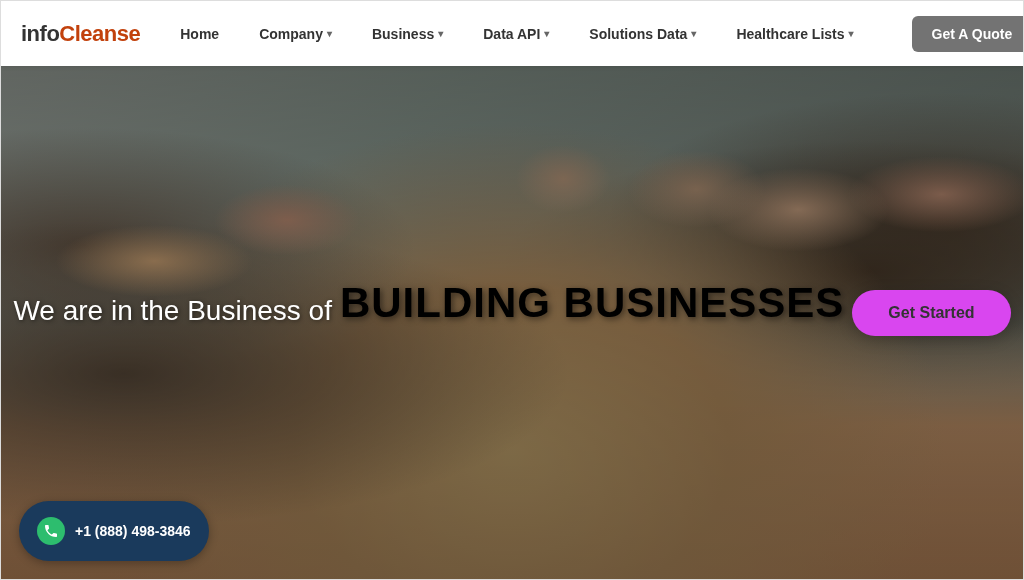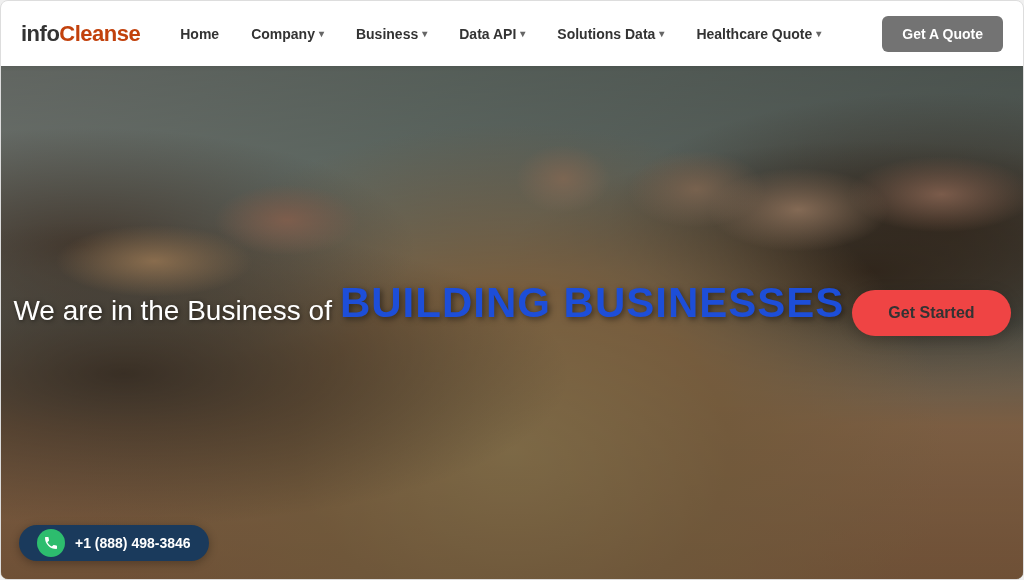--- a/index.html
+++ b/index.html
@@ -9,21 +9,21 @@
       width: 1024px;
       height: 580px;
       overflow: hidden;
       background: #f0f0f0;
     }
 
     .page-wrapper {
       width: 1024px;
       height: 580px;
       border: 1px solid #ddd;
-      border-radius: 8px;
+      border-radius: 0;
       overflow: hidden;
       position: relative;
     }
 
     
     .navbar {
       position: absolute;
       top: 0;
       left: 0;
       right: 0;
@@ -52,21 +52,21 @@
     .logo-cleanse {
       font-size: 22px;
       font-weight: 700;
       color: #c2410c;
       letter-spacing: -0.5px;
     }
 
     .nav-links {
       display: flex;
       align-items: center;
-      gap: 12px;
+      gap: 20px;
       flex: 1;
     }
 
     .nav-item {
       display: flex;
       align-items: center;
       gap: 4px;
       padding: 8px 10px;
       font-size: 14px;
       color: #333;
@@ -179,49 +179,49 @@
     .hero-subtitle {
       font-size: 28px;
       color: #ffffff;
       font-weight: 500;
       text-shadow: 1px 1px 4px rgba(0,0,0,0.5);
       margin-bottom: 4px;
     }
 
     .hero-title {
       font-size: 42px;
-      color: #1d4ed8;
+      color: #000000;
       font-weight: 900;
       text-shadow: 2px 2px 6px rgba(0,0,0,0.5);
       letter-spacing: 1px;
       margin-bottom: 20px;
     }
 
     .get-started-btn {
-      background: #ef4444;
+      background: #d946ef;
       color: #333;
       border: none;
       border-radius: 50px;
       padding: 14px 36px;
       font-size: 16px;
       font-weight: 600;
       cursor: pointer;
       box-shadow: 0 4px 15px rgba(0,0,0,0.2);
     }
 
     
     .phone-badge {
       position: absolute;
       bottom: 18px;
       left: 18px;
       z-index: 10;
       background: #1a3a5c;
       color: white;
       border-radius: 50px;
-      padding: 4px 18px;
+      padding: 16px 18px;
       display: flex;
       align-items: center;
       gap: 10px;
       font-size: 14px;
       font-weight: 700;
       box-shadow: 0 2px 10px rgba(0,0,0,0.3);
     }
 
     .phone-icon-wrapper {
       background: #2dbd6e;
@@ -265,21 +265,21 @@
       </div>
       <div class="nav-item">
         <span>Data API</span>
         <span class="chevron">▾</span>
       </div>
       <div class="nav-item">
         <span>Solutions Data</span>
         <span class="chevron">▾</span>
       </div>
       <div class="nav-item">
-        <span>Healthcare Quote</span>
+        <span>Healthcare Lists</span>
         <span class="chevron">▾</span>
       </div>
     </div>
 
     <button class="get-quote-btn">Get A Quote</button>
   </nav>
 
   <section class="hero">
     <div class="hero-photo">
       <div class="hero-photo" style="position:absolute;inset:0;"></div>

